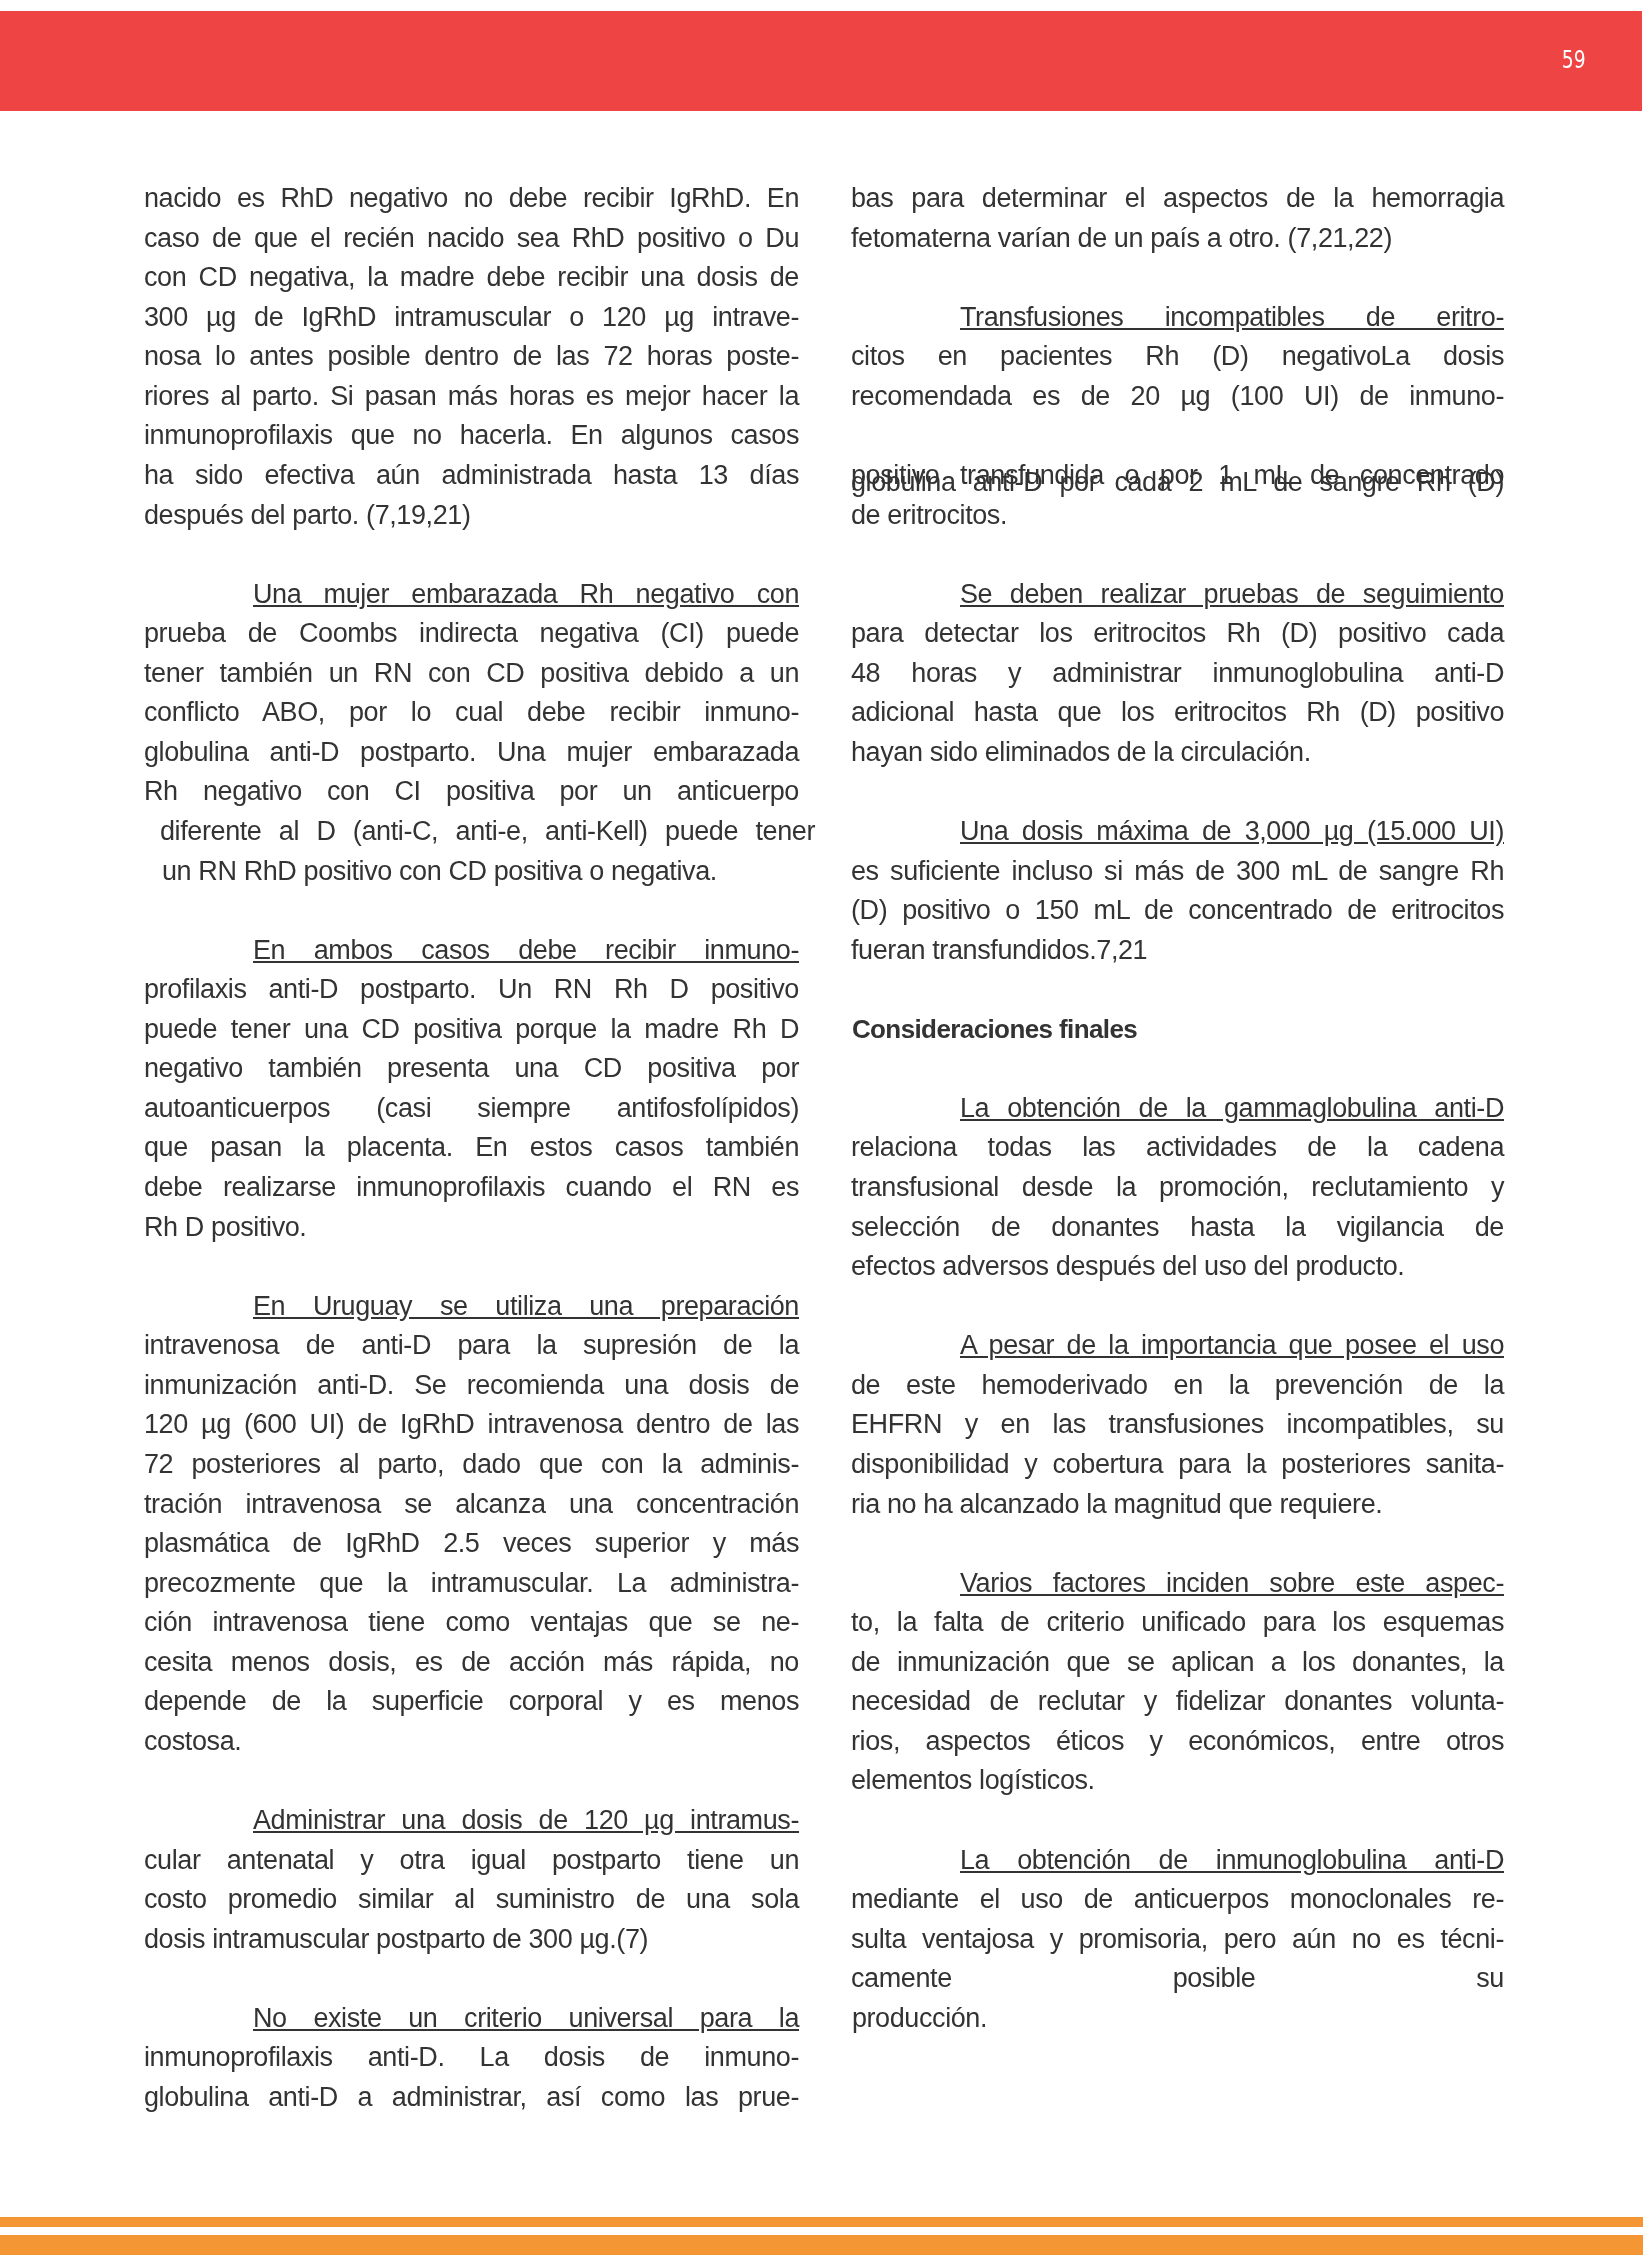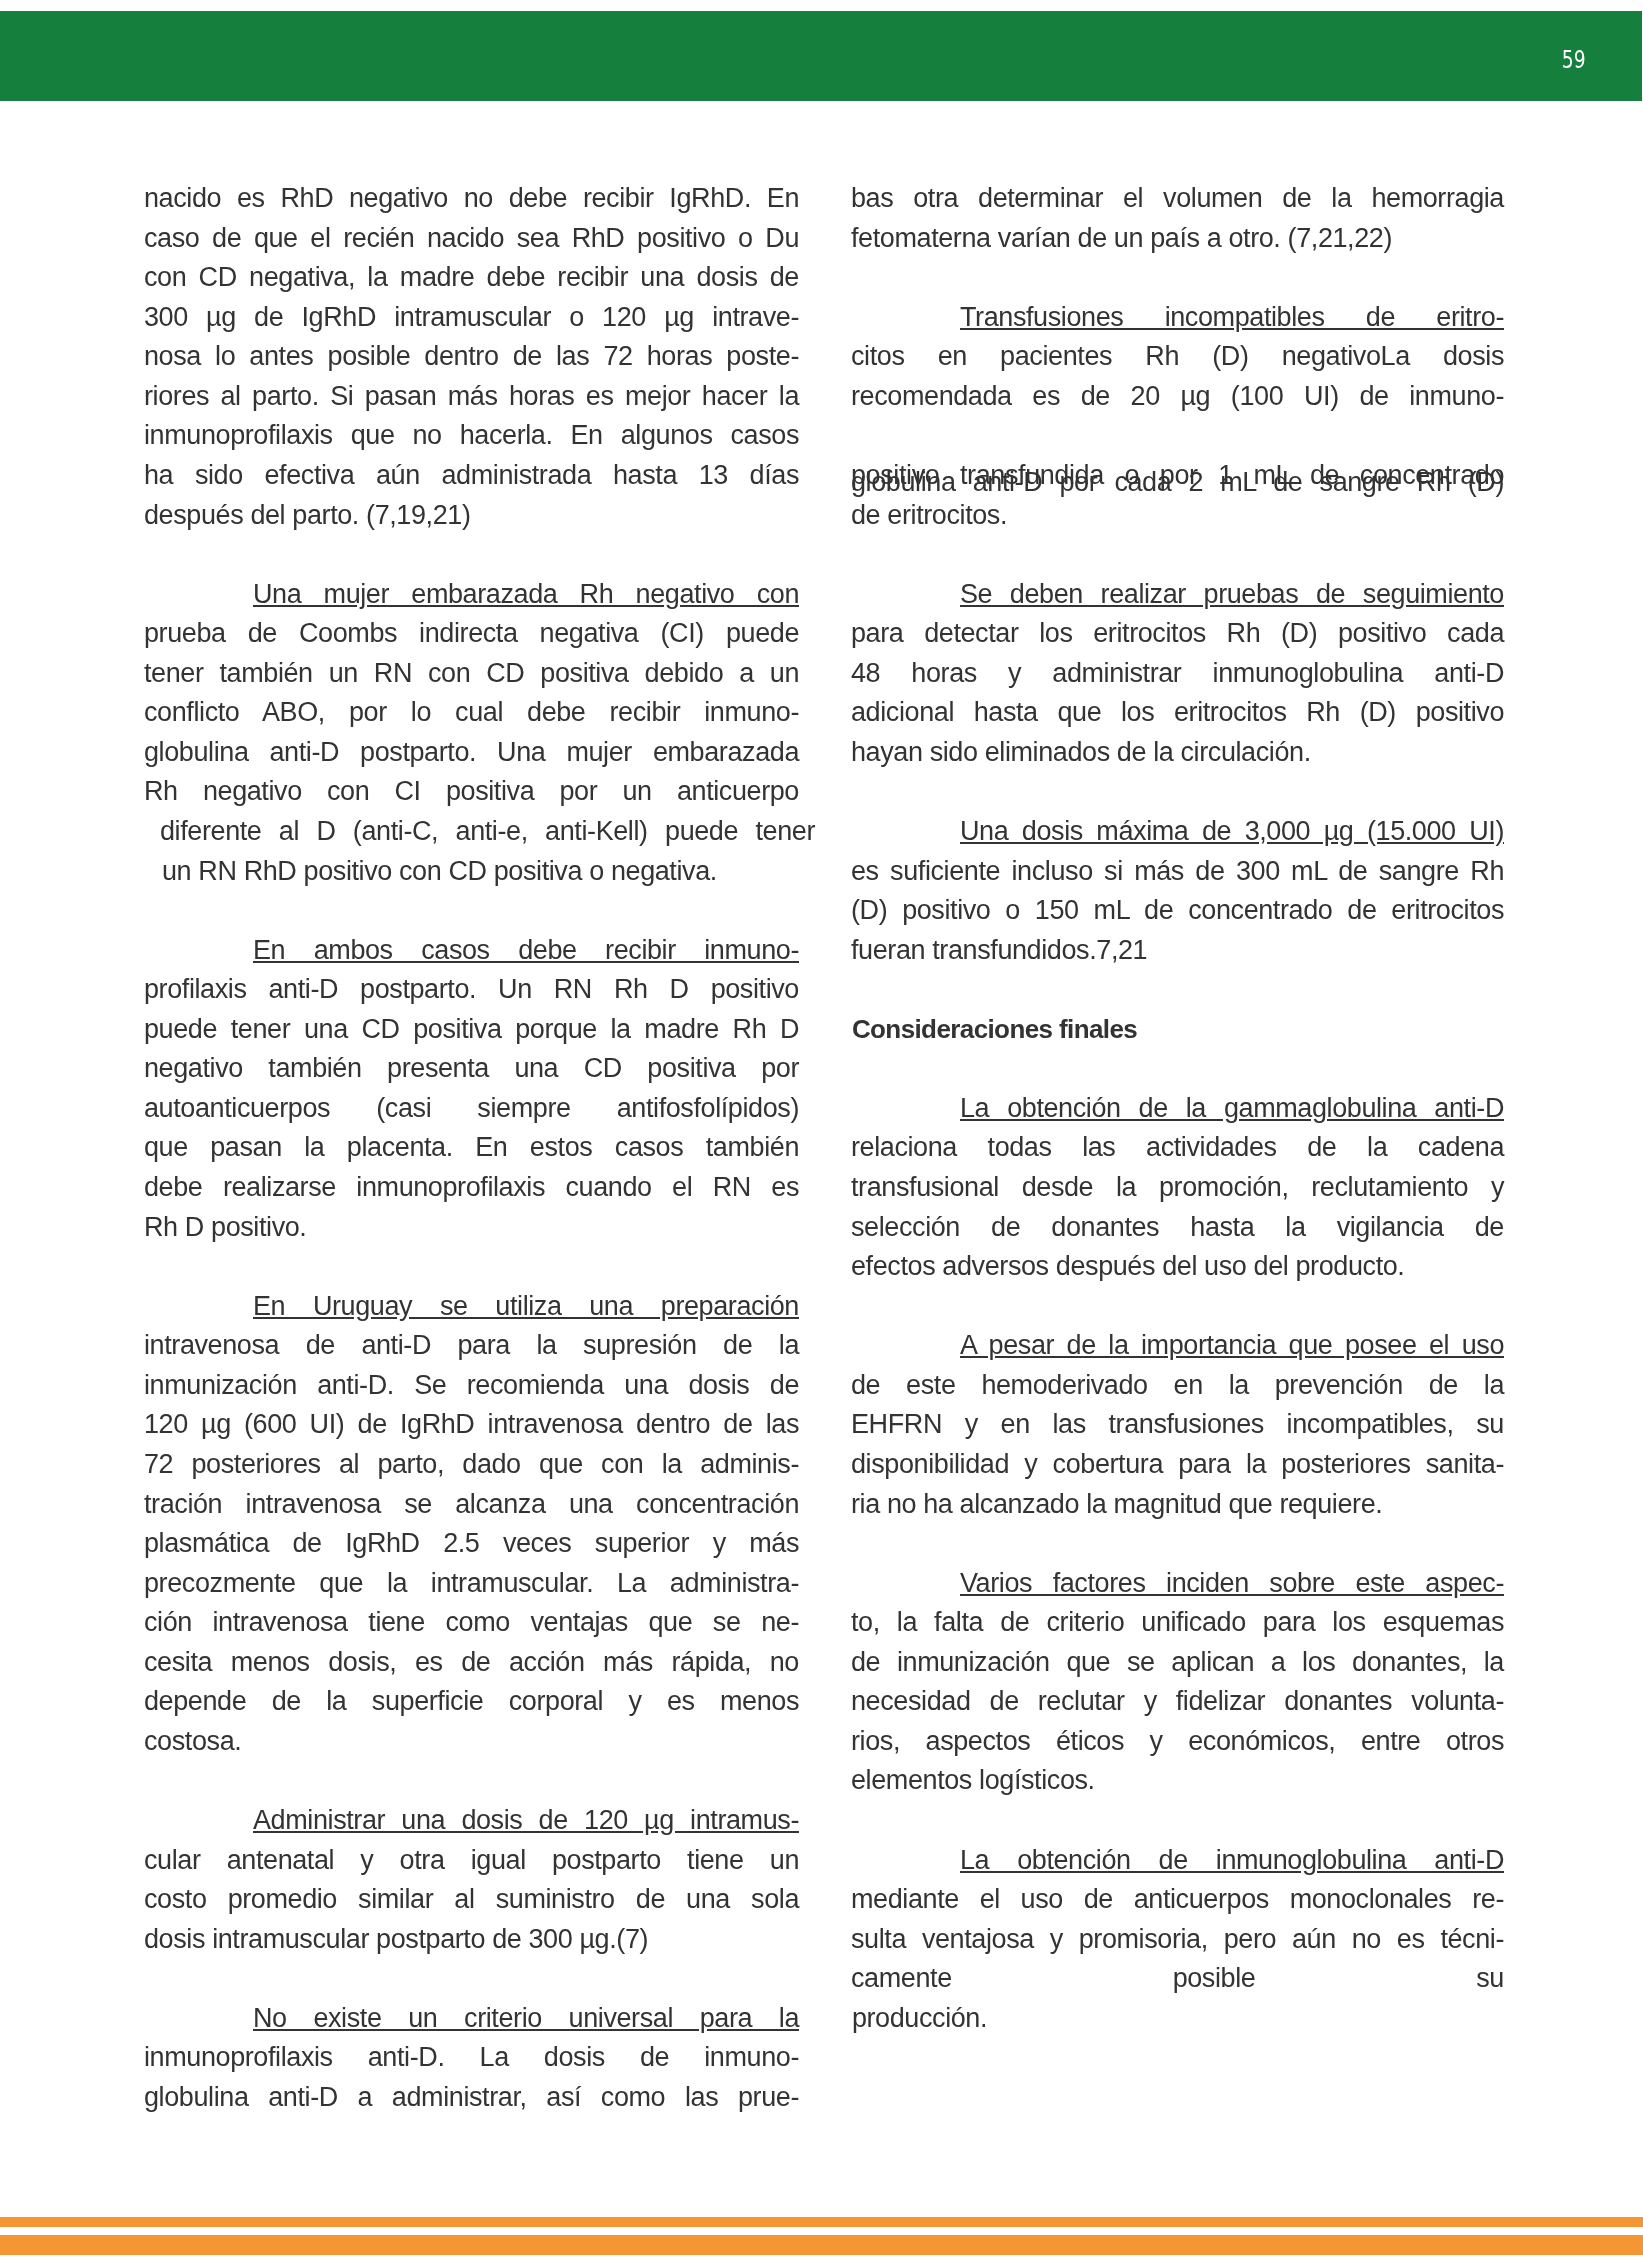--- a/index.html
+++ b/index.html
@@ -13,22 +13,22 @@
     position: relative;
     overflow: hidden;
     font-family: "Liberation Sans", "DejaVu Sans", sans-serif;
     color: #333333;
   }
   .header-band {
     position: absolute;
     left: 0;
     top: 11px;
     width: 1642px;
-    height: 90px;
-    background: #15803d;
+    height: 100px;
+    background: #ef4444;
   }
   .page-number {
     position: absolute;
     right: 56px;
     top: 35px;
     font-family: "DejaVu Sans", sans-serif;
     font-size: 24px;
     color: #ffffff;
     transform: scaleX(0.78);
     transform-origin: right center;
@@ -148,21 +148,21 @@
       <div class="line last" style="top: 1920px;">dosis intramuscular postparto de 300 µg.(7)</div>
     </div>
     <div>
       <div class="line indent" style="top: 1999px;">No existe un criterio universal para la</div>
       <div class="line" style="top: 2038px;">inmunoprofilaxis anti-D. La dosis de inmuno-</div>
       <div class="line" style="top: 2078px;">globulina anti-D a administrar, así como las prue-</div>
     </div>
   </div>
 <div class="column col-right" id="col-right">
     <div>
-      <div class="line" style="top: 179px;">bas otra determinar el volumen de la hemorragia</div>
+      <div class="line" style="top: 179px;">bas para determinar el aspectos de la hemorragia</div>
       <div class="line last" style="top: 219px;">fetomaterna varían de un país a otro. (7,21,22)</div>
     </div>
     <div>
       <div class="line indent" style="top: 298px;">Transfusiones incompatibles de eritro-</div>
       <div class="line" style="top: 337px;">citos en pacientes Rh (D) negativoLa dosis</div>
       <div class="line" style="top: 377px;">recomendada es de 20 µg (100 UI) de inmuno-</div>
       <div class="line" style="top: 416px; margin-top: 47px;">globulina anti-D por cada 2 mL de sangre Rh (D)</div>
       <div class="line" style="top: 456px;">positivo transfundida o por 1 mL de concentrado</div>
       <div class="line last" style="top: 496px;">de eritrocitos.</div>
     </div>

